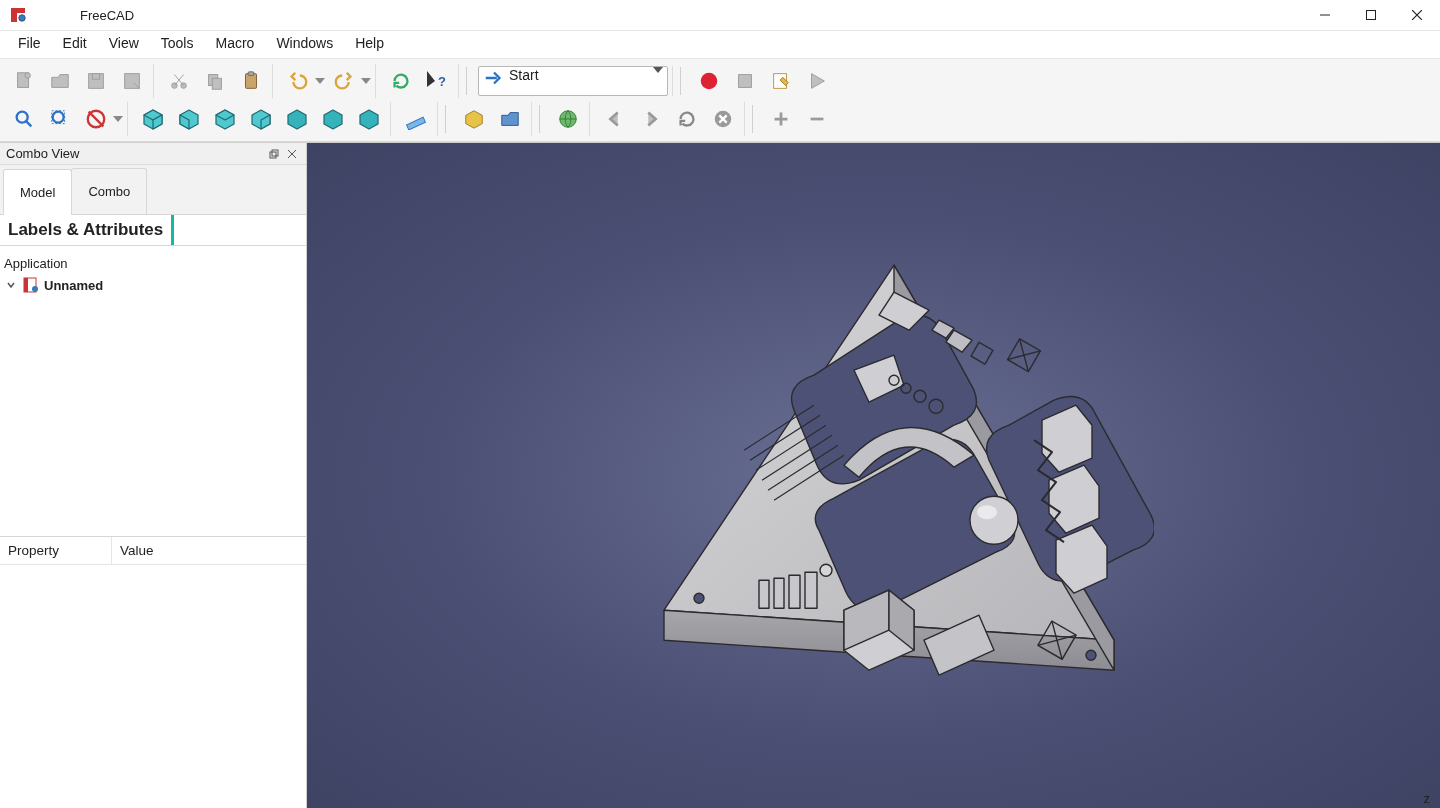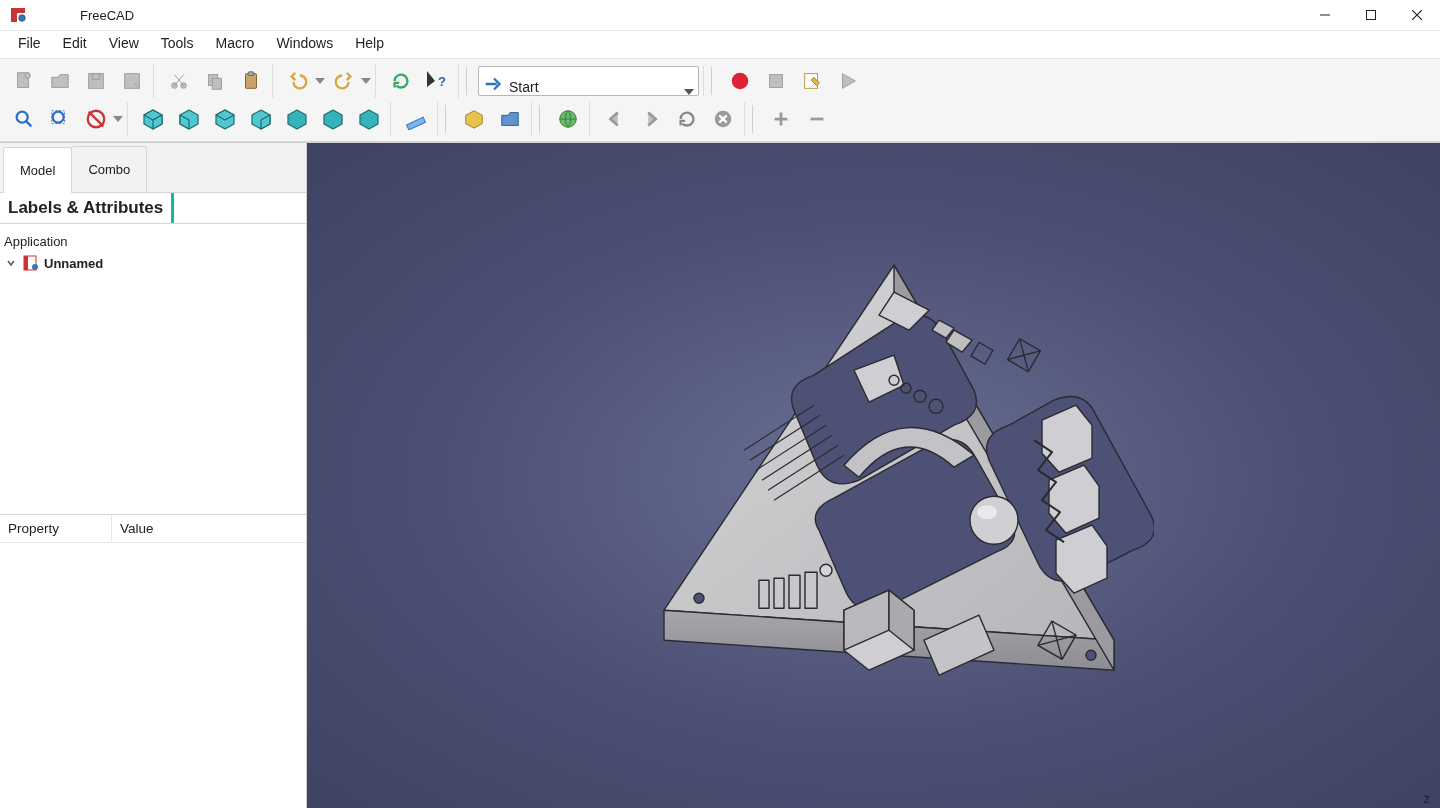--- a/index.html
+++ b/index.html
@@ -19,21 +19,21 @@
 .menubar .menu-item { padding: 4px 11px; font-size: 14px; }
 
 
 .toolbars { background: #f5f5f5; border-bottom: 1px solid #d9d9d9; padding: 3px 3px 3px 3px; }
 .toolbar-row { display: flex; align-items: center; gap: 4px; padding: 2px 0; }
 .tb-group { display: flex; align-items: center; gap: 2px; padding: 0 4px; border-right: 1px solid #ddd; }
 .tb-group:last-child { border-right: none; }
 .tb-btn { width: 34px; height: 34px; display: flex; align-items: center; justify-content: center; border-radius: 3px; }
 .tb-sep { width: 1px; height: 28px; background: #d0d0d0; margin: 0 3px; }
 .dd-caret { width: 10px; display:flex; align-items:center; justify-content:center; margin-left:-2px; }
-.workbench-select { display: flex; align-items: flex-end; height: 30px; width: 221px; background: #fff; border: 1px solid #b7b7b7; border-radius: 2px; padding: 0 4px; }
+.workbench-select { display: flex; align-items: flex-start; height: 30px; width: 190px; background: #fff; border: 1px solid #b7b7b7; border-radius: 2px; padding: 0 4px; }
 .workbench-select .label { flex: 1; padding-left: 4px; font-size: 14px; }
 .caret-down { width:0;height:0;border-left:5px solid transparent;border-right:5px solid transparent;border-top:6px solid #555; }
 
 
 .cube-icon { width:24px; height:24px; }
 .cube-icon polygon { fill: #4fc8cf; stroke:#1f6a70; stroke-width:1.2; stroke-linejoin:round; }
 .cube-icon.dark polygon { fill:#35b3bb; }
 .disabled svg * { fill:#bfbfbf !important; stroke:#9a9a9a !important; }
 
 
@@ -361,20 +361,35 @@
             <path d="M5 12h14" stroke="#999" stroke-width="3"></path>
           </svg>
         </div>
     </div>
   </div>
 </div>
 
 <div class="layout">
 
   <div class="combo-view">
+    <div class="panel-title">
+      <span>Combo View</span>
+      <div class="spacer"></div>
+      <div class="icon-btn">
+          <svg width="10" height="10" viewBox="0 0 10 10">
+            <rect x="1" y="3" width="6" height="6" fill="none" stroke="#555"></rect>
+            <rect x="3" y="1" width="6" height="6" fill="none" stroke="#555"></rect>
+          </svg>
+        </div>
+      <div class="icon-btn">
+          <svg width="10" height="10" viewBox="0 0 10 10">
+            <path d="M1 1l8 8M9 1l-8 8" stroke="#555"></path>
+          </svg>
+        </div>
+    </div>
 
     <div class="tabs">
       <div class="tab active">Model</div>
       <div class="tab">Combo</div>
     </div>
 
     <div class="subtabs">
       <div class="subtab">Labels &amp; Attributes</div>
     </div>
 

